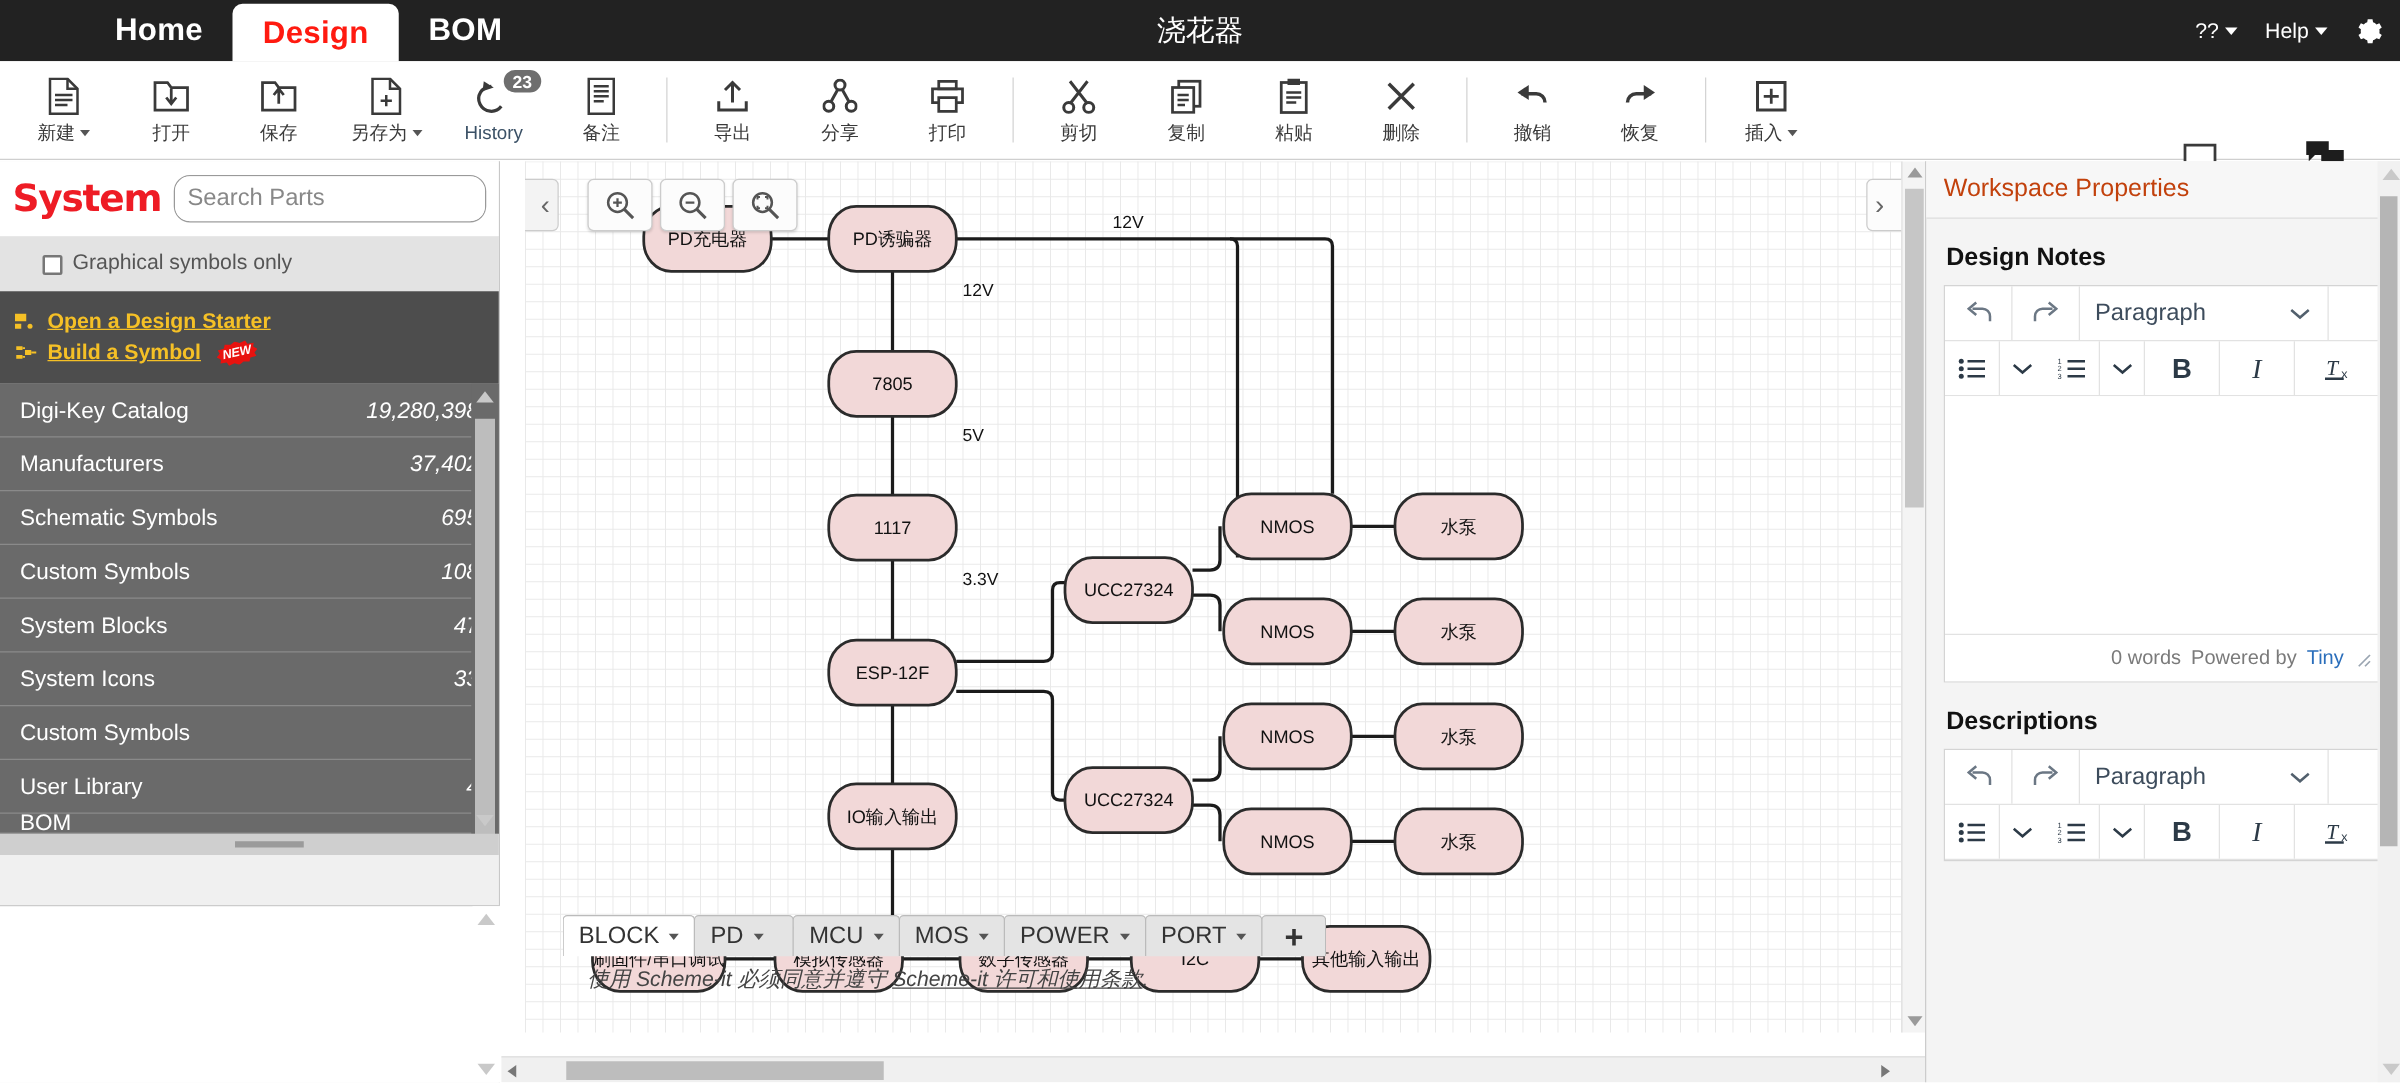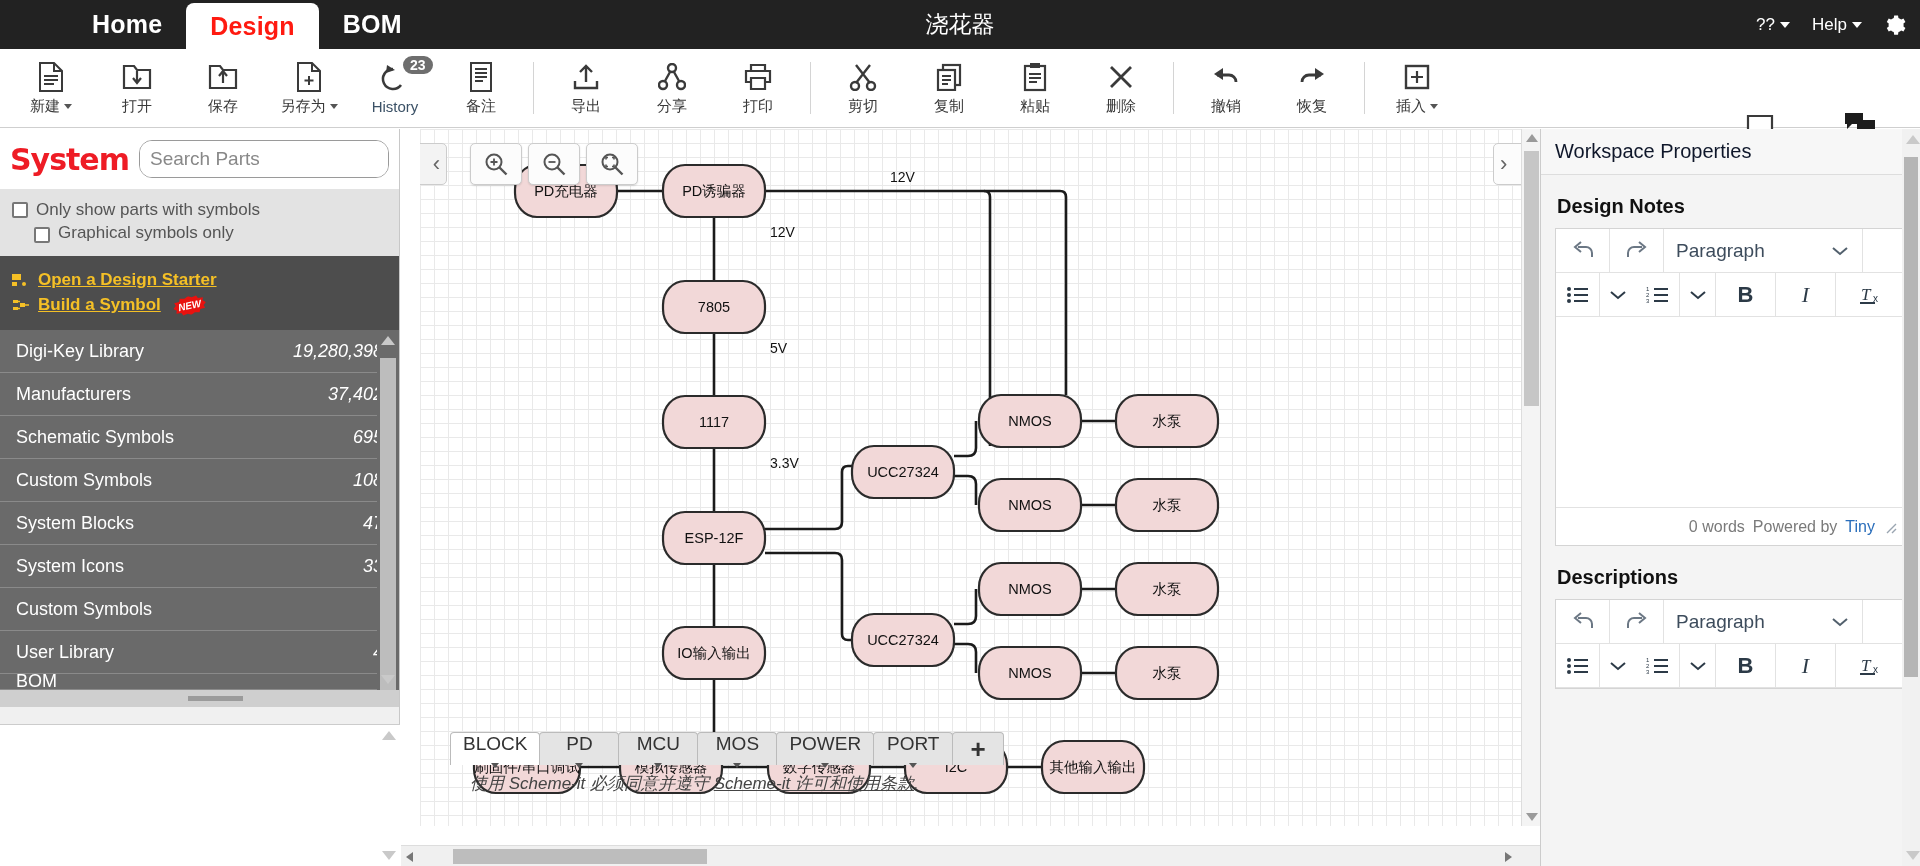--- a/index.html
+++ b/index.html
@@ -149,37 +149,37 @@
   svg.diagram{ position:absolute; left:0; top:0; }
   .node-label{ font-size:14.5px; fill:#111; font-family:"Liberation Sans", sans-serif; }
   .edge-label{ font-size:14px; fill:#111; font-family:"Liberation Sans", sans-serif; }
 
   .sheettabs{
     position:absolute; left:-22px; bottom:61px; display:flex; align-items:flex-end; z-index:8;
   }
   .stab{
     height:33px; min-width:80px; padding:0 12px; background:#e4e4e4; border:1px solid #bbb;
     border-bottom:none; border-top-left-radius:4px; border-top-right-radius:4px;
-    display:flex; align-items:center; gap:8px; font-size:19px; color:#333; cursor:pointer; margin-right:-1px;flex-direction:column;
+    display:flex; align-items:center; gap:8px; font-size:19px; color:#333; cursor:pointer; margin-right:-1px;
   }
   .stab.active{ background:#fff; }
   .stab.plus{ min-width:52px; justify-content:center; font-size:26px; font-weight:bold; color:#333;}
   .footer-note{
     position:absolute; left:-22px; bottom:31px; font-size:17px; font-style:italic; color:#444;
     white-space:nowrap; z-index:8;padding-left:20px;
   }
   .footer-note u{ cursor:pointer; }
 
   
   .rightpanel{
     position:absolute; right:0; top:129px; width:380px; height:737px;
     background:#f4f4f4; border-left:1px solid #ccc;
   }
   .rp-title{ height:46px; display:flex; align-items:center; padding:0 14px;
-    font-size:20px; color:#0f172a; border-bottom:1px solid #ddd; background:#f7f7f7;}
+    font-size:20px; color:#c2410c; border-bottom:1px solid #ddd; background:#f7f7f7;}
   .rp-section{ padding:12px 14px 0 14px; }
   .rp-h{ font-size:20px; font-weight:bold; color:#111; margin:8px 0 10px 2px;}
   .editor{ background:#fff; border:1px solid #d4d4d4; }
   .ed-row{ display:flex; border-bottom:1px solid #e2e2e2; height:44px; align-items:stretch;}
   .ed-cell{ display:flex; align-items:center; justify-content:center; border-right:1px solid #e2e2e2; cursor:pointer; color:#4a5867;}
   .ed-cell:last-child{ border-right:none; }
   .ed-para{ flex:1; justify-content:space-between; padding:0 12px; font-size:19px; color:#3d4c5c;}
   .ed-body{ height:190px; background:#fff; }
   .ed-status{ height:38px; display:flex; align-items:center; justify-content:flex-end; gap:8px;
     padding:16px 8px; font-size:16px; color:#7a7a7a; border-top:1px solid #e2e2e2; background:#fff;}
@@ -420,24 +420,20 @@
   <div class="leftpanel">
     <div class="dk-head">
       <div class="dk-logo">System</div>
       <div class="search-wrap">
         <input type="text" placeholder="Search Parts" style="">
 
       </div>
     </div>
 
     <div class="filters">
-      <div class="fl-row">
-        <span class="chk"></span>
-        <span>Only show parts with symbols</span>
-      </div>
       <div class="fl-row indent">
         <span class="chk"></span>
         <span>Graphical symbols only</span>
       </div>
     </div>
 
     <div class="links">
       <div class="lk">
         <svg width="18" height="16" viewBox="0 0 18 16">
             <rect x="0" y="2" width="9" height="6" fill="#f5c026"></rect>
@@ -451,21 +447,21 @@
             <path d="M1 3h5v3H1zM1 10h5v3H1zM8 6h5v4H8z" fill="#f5c026"></path>
             <path d="M6 4.5h2M6 11.5h2M13 8h4" stroke="#f5c026" stroke-width="1.5"></path>
           </svg>
         <a>Build a Symbol</a>
         <span class="new-badge">NEW</span>
       </div>
     </div>
 
     <div class="catlist">
       <div class="cat-row">
-        <span>Digi-Key Library</span>
+        <span>Digi-Key Catalog</span>
         <span class="num">19,280,398</span>
       </div>
       <div class="cat-row">
         <span>Manufacturers</span>
         <span class="num">37,402</span>
       </div>
       <div class="cat-row">
         <span>Schematic Symbols</span>
         <span class="num">695</span>
       </div>

